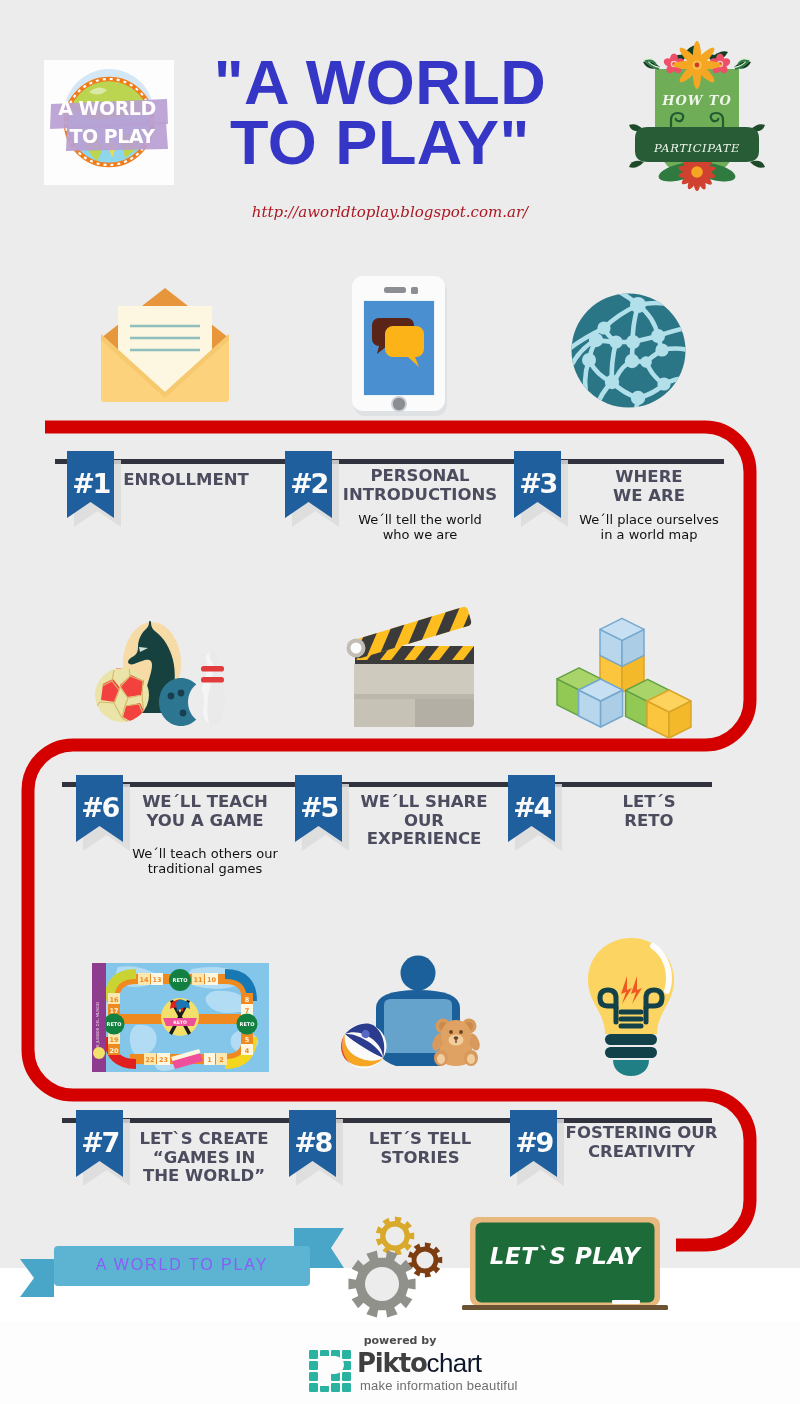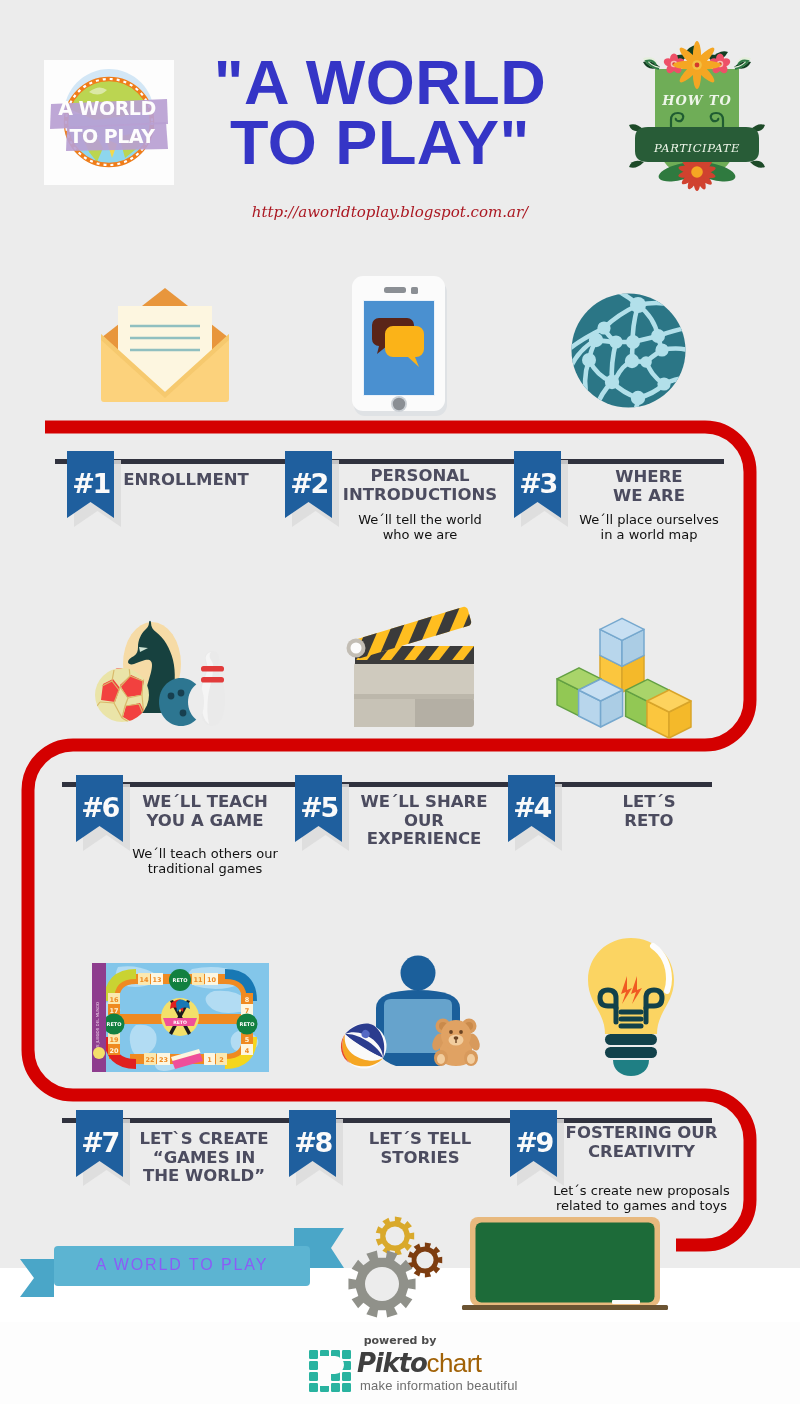--- a/index.html
+++ b/index.html
@@ -27,22 +27,22 @@
           text-align:center;letter-spacing:-2.4px;}
   .st-title{position:absolute;color:#4c4c5f;font-family:"DejaVu Sans",sans-serif;font-weight:bold;
             font-size:16.5px;line-height:18.5px;text-align:center;}
   .st-desc{position:absolute;color:#111;font-family:"DejaVu Sans",sans-serif;
            font-size:13px;line-height:15px;text-align:center;}
 
   
   #powered{left:330px;top:1334px;width:140px;text-align:center;
            font-family:"DejaVu Sans",sans-serif;font-size:11px;font-weight:bold;color:#4c4c4c;}
   #pikto-word{left:357px;top:1348px;white-space:nowrap;}
-  .pk-bold{font-family:"DejaVu Sans",sans-serif;font-weight:bold;font-size:26px;color:#3f3f3f;letter-spacing:-1.2px;font-style:italic;}
-  .pk-light{font-family:"Liberation Sans",sans-serif;font-weight:normal;font-size:26px;color:#a16207;letter-spacing:-0.6px;}
+  .pk-bold{font-family:"DejaVu Sans",sans-serif;font-weight:bold;font-size:26px;color:#3f3f3f;letter-spacing:-1.2px;}
+  .pk-light{font-family:"Liberation Sans",sans-serif;font-weight:normal;font-size:26px;color:#0f172a;letter-spacing:-0.6px;}
   #tagline{left:360px;top:1378px;font-family:"Liberation Sans",sans-serif;font-size:13px;color:#6e6e6e;letter-spacing:0.2px;}
   #footer-band{position:absolute;left:0;top:1322px;width:800px;height:82px;background:#fdfdfd;}
   #banner-label{left:36px;top:30px;width:256px;text-align:center;color:#8b5cf6;
                 font-family:"Liberation Sans",sans-serif;font-size:16px;letter-spacing:1.9px;}
   #chalk-label{left:16px;top:28px;width:178px;text-align:center;color:#fdfdfd;
                font-family:"DejaVu Sans",sans-serif;font-weight:bold;font-style:italic;
                font-size:23px;letter-spacing:0.5px;}
 </style>
 </head>
 <body>
@@ -339,21 +339,20 @@
 </div>
 <div class="st-title" style="left:315px;top:1130px;width:210px"><span>LET´S TELL</span><br><span>STORIES</span></div>
 <div class="ribbon" style="left:510px;top:1110px;">
   <svg width="62" height="85" viewBox="0 0 62 85">
     <path d="M7 9 H54 V76 L30.5 60 L7 76 Z" fill="#dcdcdc" opacity="0.85"></path>
     <path d="M0 0 H47 V67 L23.5 51 L0 67 Z" fill="#1f5f9e"></path>
   </svg>
   <div class="rb-num" style="top:17px">#9</div>
 </div>
 <div class="st-title" style="left:534px;top:1124px;width:215px"><span>FOSTERING OUR</span><br><span>CREATIVITY</span></div>
-<div class="st-desc" style="left:534px;top:1183px;width:215px"><span>Let´s create new proposals</span><br><span>related to games and toys</span></div>
 
 <div class="abs" style="left:94px;top:618px;">
   <svg width="134" height="112" viewBox="0 0 134 112">
     <defs>
       <clipPath id="ballclip">
             <circle cx="28" cy="77" r="27"></circle>
           </clipPath>
     </defs>
 
     <path d="M118 33 c-5 0 -8 4 -7 9 c1 4 2 7 1 11 c-2 8 -7 13 -7 26 c0 18 4 29 13 29
@@ -683,20 +682,21 @@
   </g>
 </svg>
 
 <div class="abs" style="left:460px;top:1215px;">
   <svg width="210" height="100" viewBox="0 0 210 100">
     <rect x="10" y="2" width="190" height="89" rx="8" fill="#e8b97e"></rect>
     <rect x="15.5" y="7.5" width="179" height="80" rx="6" fill="#1d6b39"></rect>
     <rect x="2" y="90" width="206" height="5" rx="1.5" fill="#6b5433"></rect>
     <rect x="152" y="85" width="28" height="4" rx="1" fill="#fbfbfb"></rect>
   </svg>
+  <div class="abs" id="chalk-label">LET`S PLAY</div>
 </div>
 
 <div class="abs" id="footer-band"></div>
 <div class="abs" id="powered">powered by</div>
 <svg class="abs" id="pikto-mark" style="left:309px;top:1350px;width:44px;height:42px" viewBox="0 0 44 42">
   <defs>
     <mask id="pmask">
       <rect x="0" y="0" width="44" height="42" fill="#fff"></rect>
       <path d="M11 6 H26 a9 9 0 0 1 0 18 H20 V36 H11z" fill="#000"></path>
     </mask>

